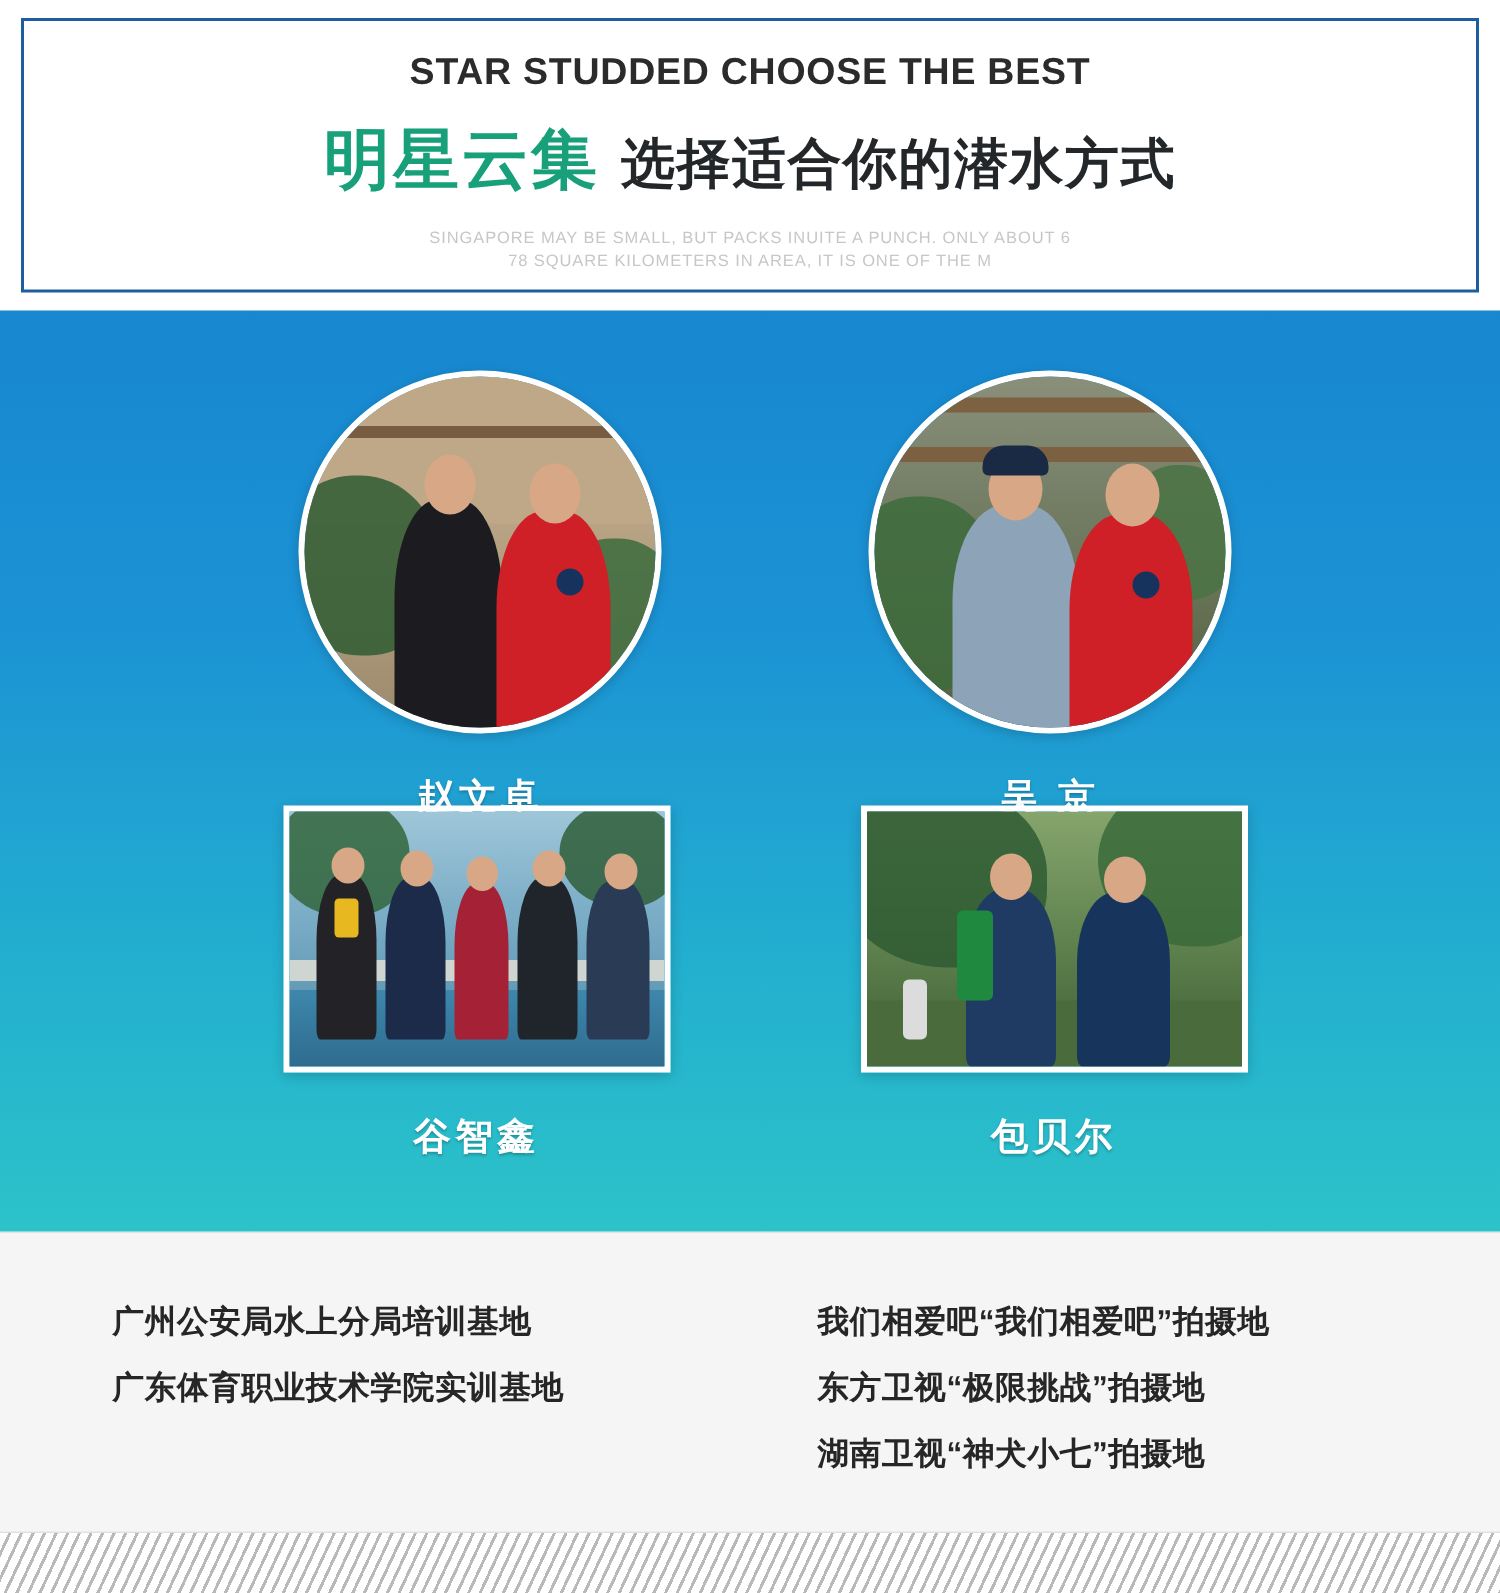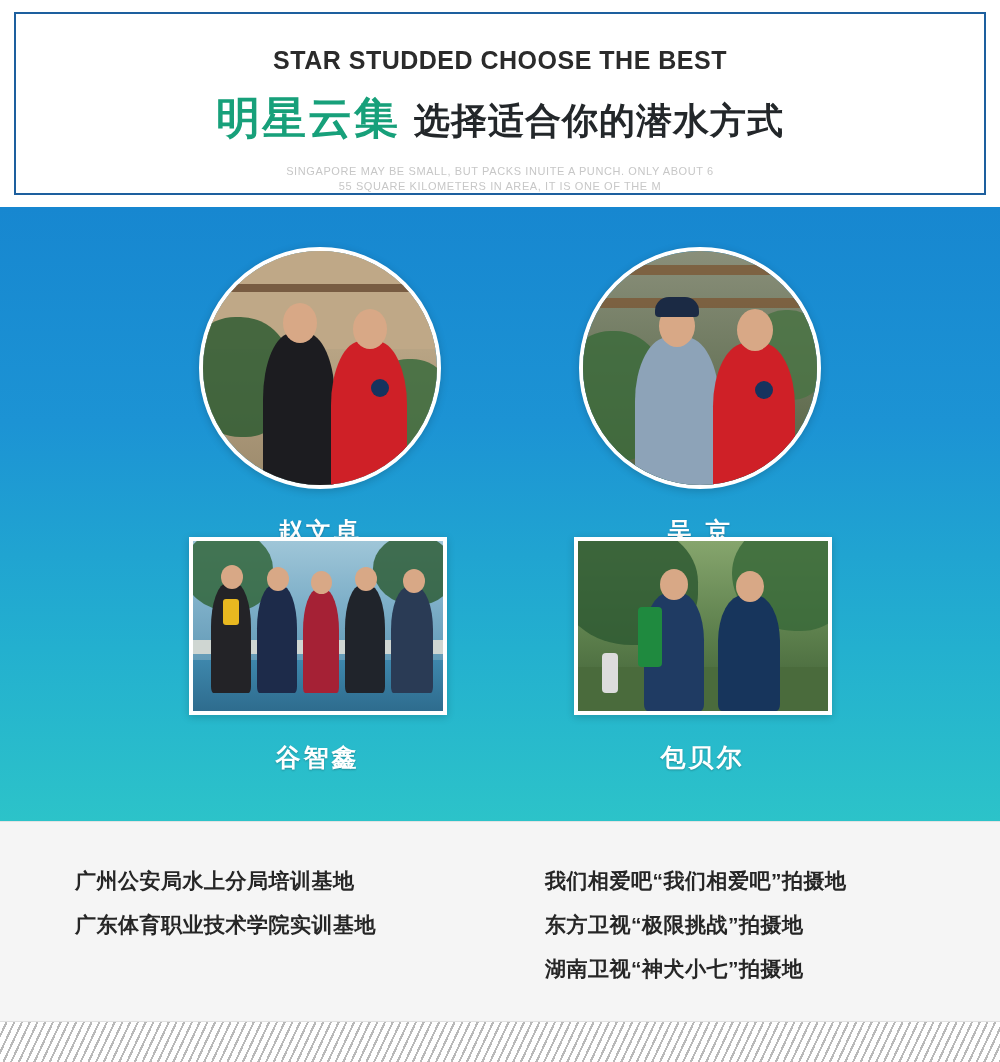--- a/index.html
+++ b/index.html
@@ -30,21 +30,21 @@
   }
   .header-inner {
     position: relative;
     z-index: 2;
     width: 100%;
     height: 100%;
     display: flex;
     flex-direction: column;
     align-items: center;
     justify-content: flex-start;
-    padding-top: 32px;
+    padding-top: 20px;
   }
   .header-eyebrow {
     font-size: 25px;
     letter-spacing: 0.5px;
     color: #2b2b2b;
     font-weight: 600;
     white-space: nowrap;
   }
   .header-title-row {
     display: flex;
@@ -217,21 +217,21 @@
 <div class="header">
   <div class="header-frame"></div>
   <div class="header-inner">
     <div class="header-eyebrow">STAR STUDDED CHOOSE THE BEST</div>
     <div class="header-title-row">
       <span class="header-title-green">明星云集</span>
       <span class="header-title-dark">选择适合你的潜水方式</span>
     </div>
     <div class="header-sub">
       <div>SINGAPORE MAY BE SMALL, BUT PACKS INUITE A PUNCH. ONLY ABOUT 6</div>
-      <div>55 SQUARE KILOMETERS IN AREA, IT IS ONE OF THE M</div>
+      <div>78 SQUARE KILOMETERS IN AREA, IT IS ONE OF THE M</div>
     </div>
   </div>
 </div>
 
 <div class="stars-panel">
   <div class="stars-grid">
 
     <div class="star-cell cell-a">
       <div class="photo-circle">
         <div class="scene sky-a">

